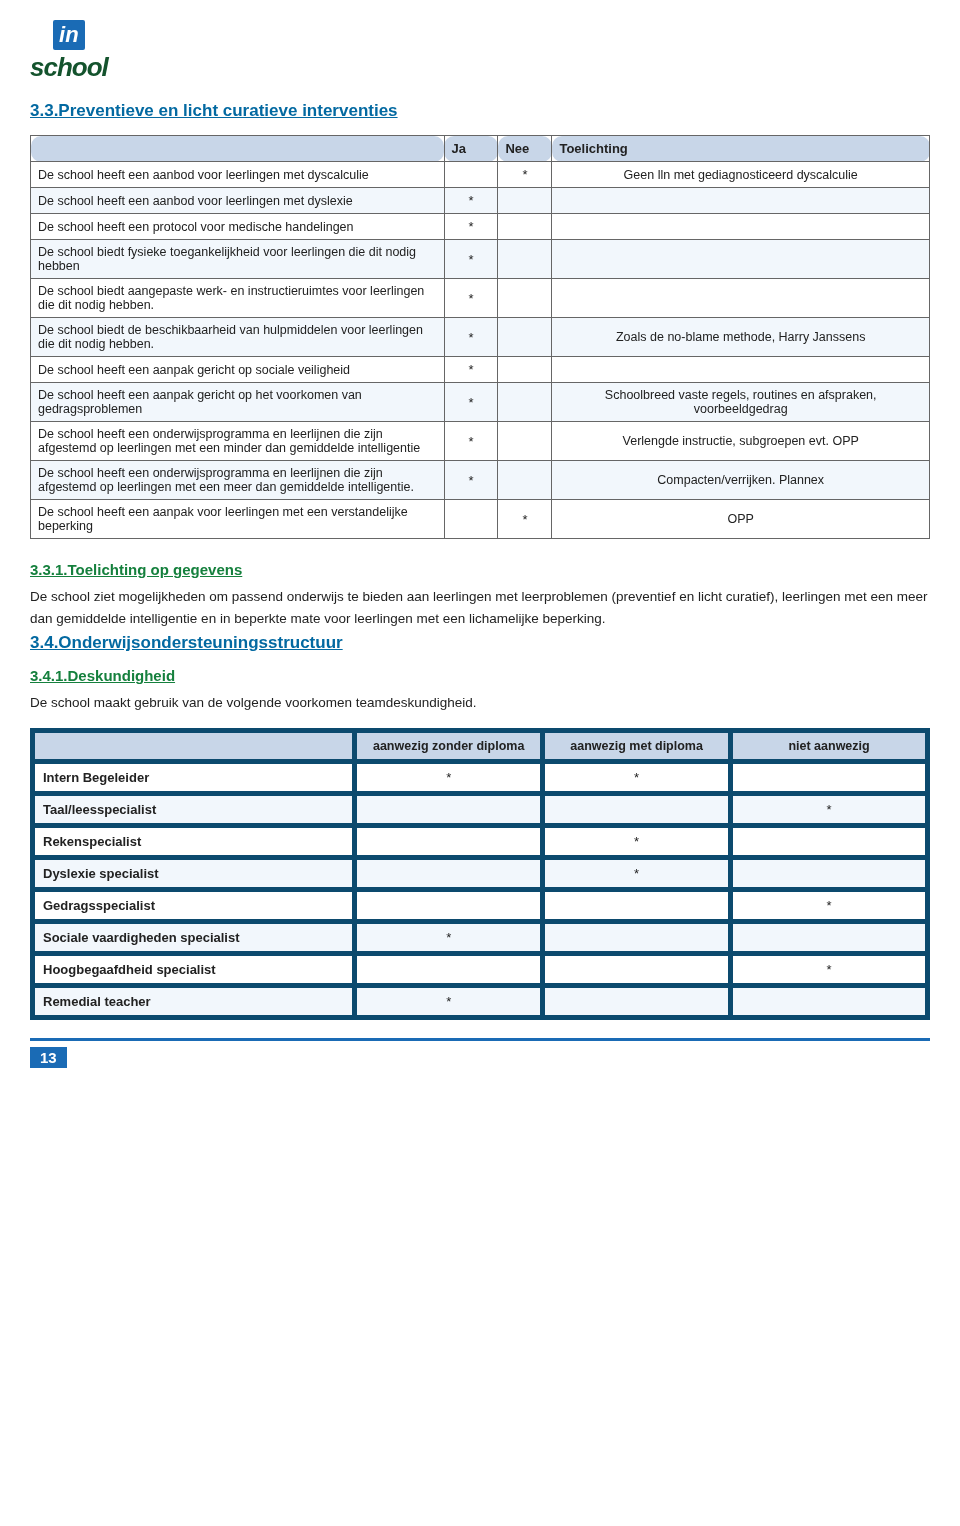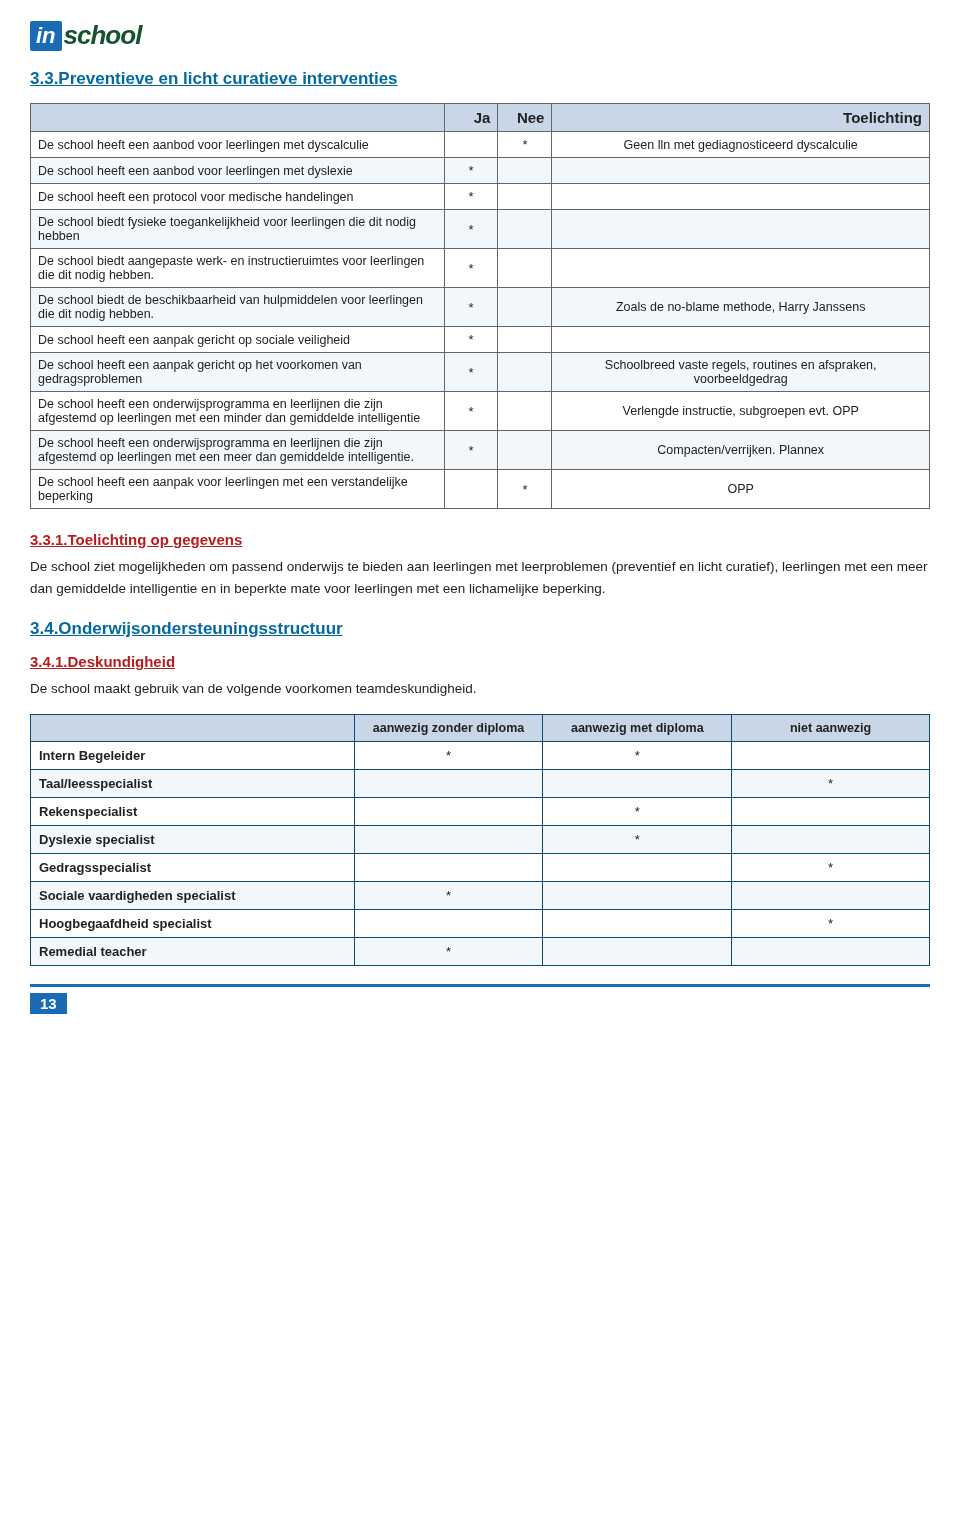--- a/index.html
+++ b/index.html
@@ -15,20 +15,21 @@
     
     .logo-area {
       display: flex;
       align-items: center;
       margin-bottom: 18px;
     }
     .logo-box {
       display: flex;
       align-items: center;
       gap: 2px;
+      flex-direction: column;
     }
     .logo-in {
       background: #1a6bb5;
       color: #fff;
       font-size: 22px;
       font-weight: bold;
       font-style: italic;
       padding: 2px 6px;
       border-radius: 2px;
     }
@@ -44,42 +45,43 @@
     .section-title {
       font-size: 17px;
       font-weight: bold;
       color: #0369a1;
       text-decoration: underline;
       margin-bottom: 14px;
     }
     .subsection-title {
       font-size: 15px;
       font-weight: bold;
-      color: #b91c1c;
+      color: #15803d;
       text-decoration: underline;
       margin-bottom: 8px;
     }
 
     
     .main-table {
       width: 100%;
       border-collapse: collapse;
       margin-bottom: 22px;
       border: 1px solid #666;
     }
     .main-table th, .main-table td {
       border: 1px solid #666;
       padding: 5px 7px;
       vertical-align: middle;
     }
     .main-table thead th {
       background: #c8d6e8;
       font-weight: bold;
-      text-align: right;
-      font-size: 15px;
+      text-align: left;
+      font-size: 13px;
+      border-radius: 10px;
     }
     .main-table td.col-label {
       width: 46%;
       font-size: 12.5px;
     }
     .main-table td.col-ja {
       width: 6%;
       text-align: center;
       font-size: 13px;
     }
@@ -97,32 +99,32 @@
       background: #f2f7fc;
     }
     .main-table tr:nth-child(odd) td {
       background: #fff;
     }
 
     
     .para-text {
       font-size: 13.5px;
       line-height: 1.6;
-      margin-bottom: 20px;
+      margin-bottom: 4px;
     }
 
     
     .skills-table {
       width: 100%;
       border-collapse: collapse;
       margin-bottom: 18px;
       border: 1px solid #666;
     }
     .skills-table th, .skills-table td {
-      border: 1px solid #0c4a6e;
+      border: 5px solid #0c4a6e;
       padding: 6px 8px;
       vertical-align: middle;
     }
     .skills-table thead th {
       background: #c8d6e8;
       font-weight: bold;
       text-align: center;
       font-size: 12.5px;
     }
     .skills-table td.col-name {

